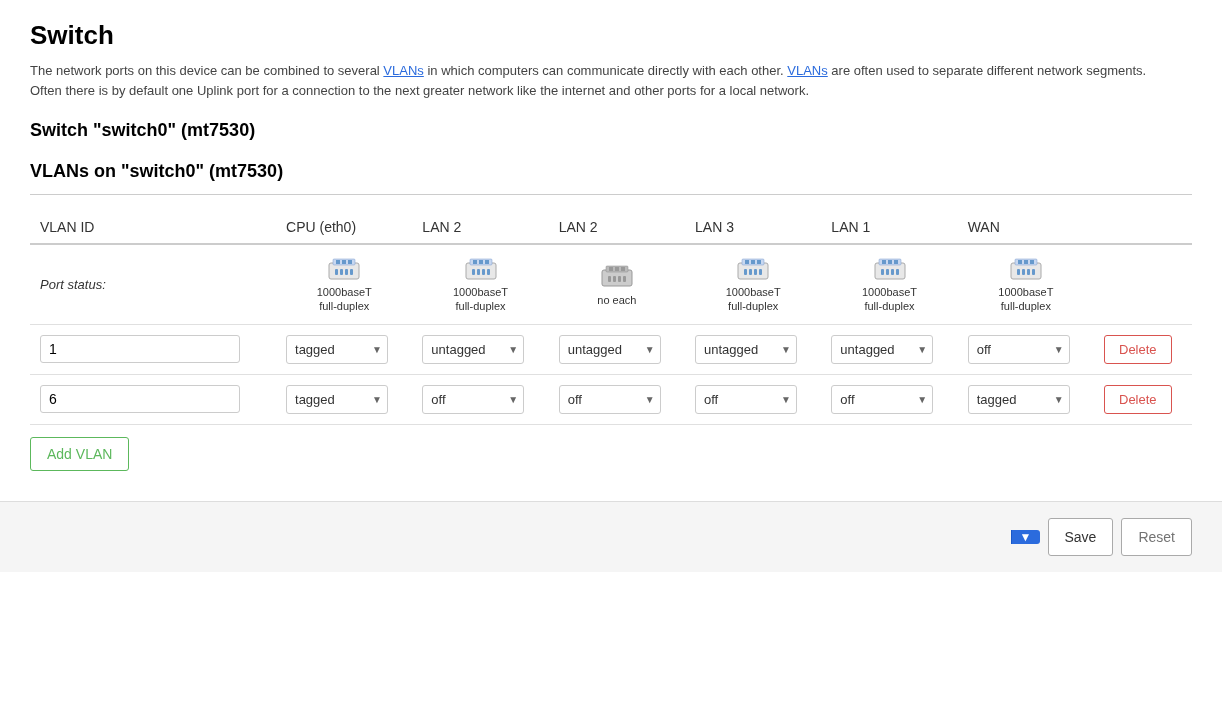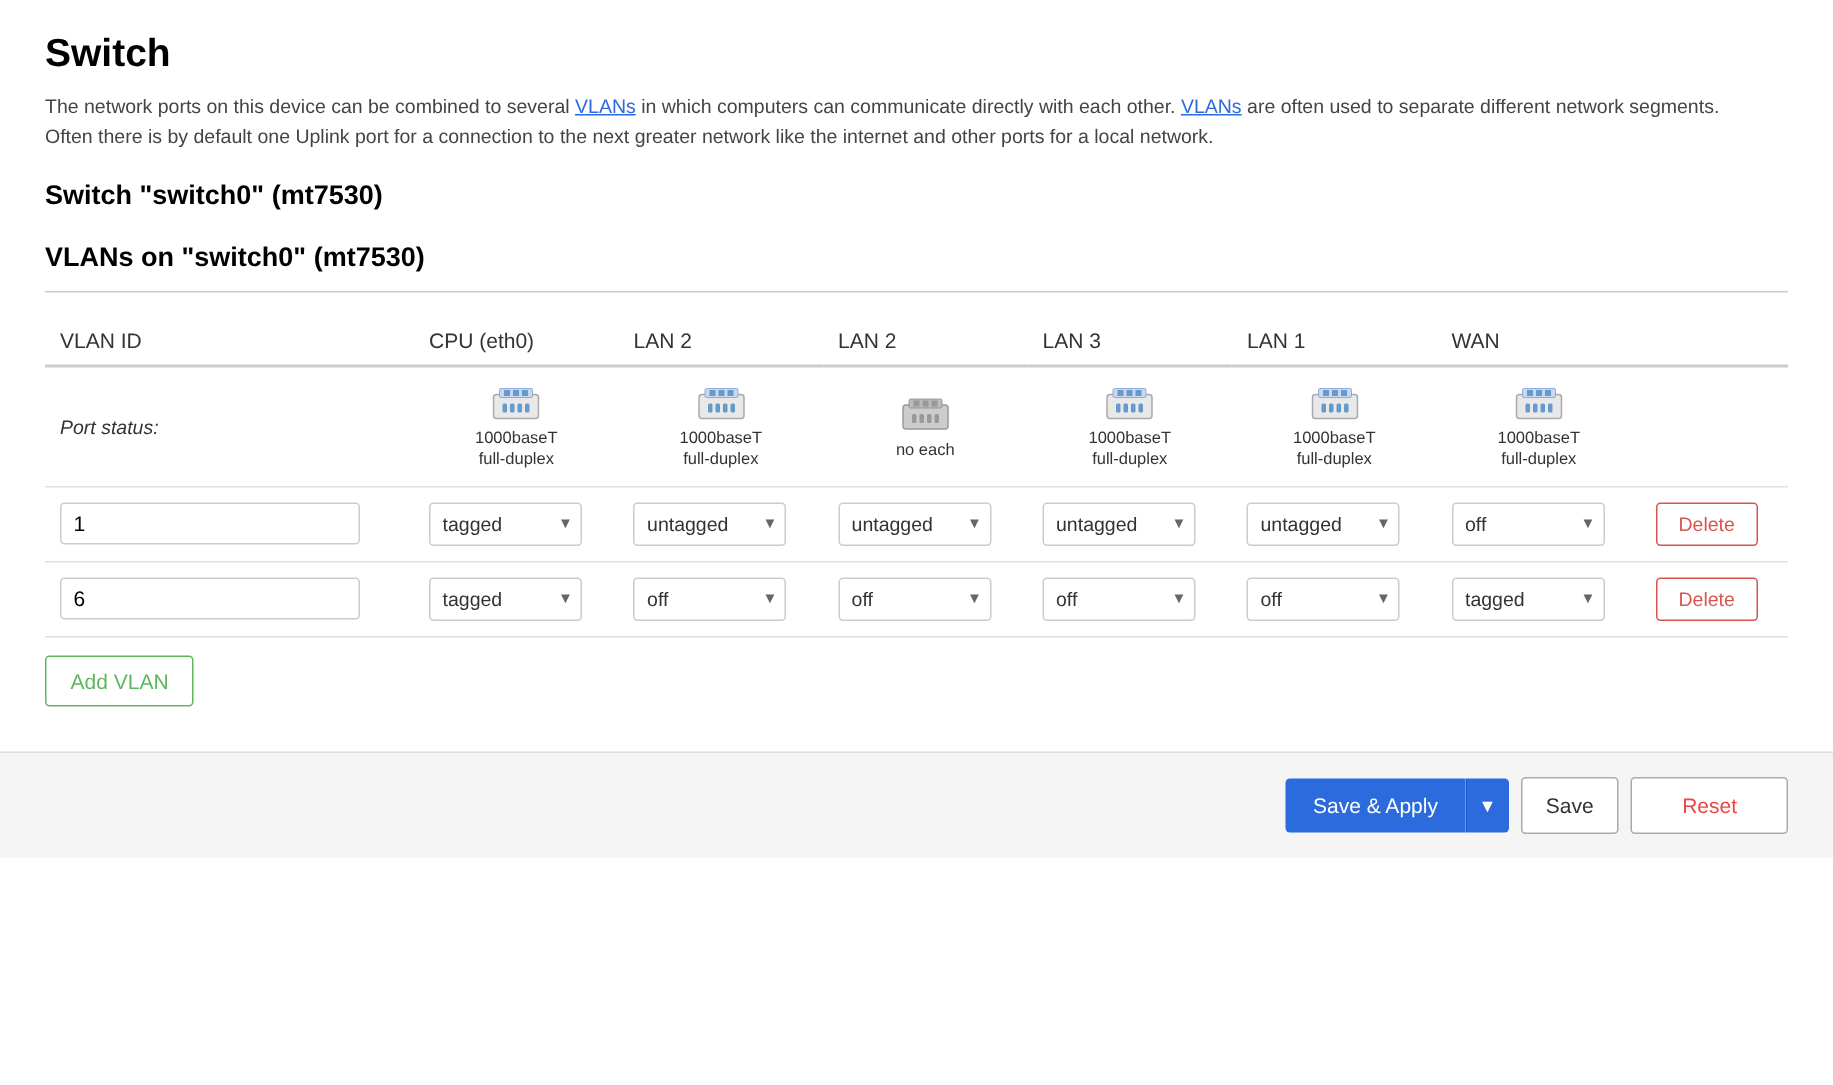--- a/index.html
+++ b/index.html
@@ -225,22 +225,22 @@
       color: #333;
       padding: 10px 16px;
       font-size: 14px;
       cursor: pointer;
       border-radius: 3px;
       margin-left: 6px;
     }
     .reset-btn {
       background: #fff;
       border: 1px solid #aaa;
-      color: #ef4444;
-      padding: 10px 33px;
+      color: #737373;
+      padding: 10px 16px;
       font-size: 14px;
       cursor: pointer;
       border-radius: 3px;
       margin-left: 6px;
     }
   </style>
 </head>
 <body>
 
 <h1>Switch</h1>
@@ -530,20 +530,19 @@
         </td>
       </tr>
     </tbody>
   </table>
 
   <button class="add-vlan-btn">Add VLAN</button>
 </div>
 
 <div class="footer-bar">
   <div class="save-apply-group">
-    <button class="save-apply-btn">Save &amp; Apply</button>
     <button class="save-apply-dropdown">
       <span>▼</span>
     </button>
   </div>
   <button class="save-btn">Save</button>
   <button class="reset-btn">Reset</button>
 </div>
 
 </body></html>

